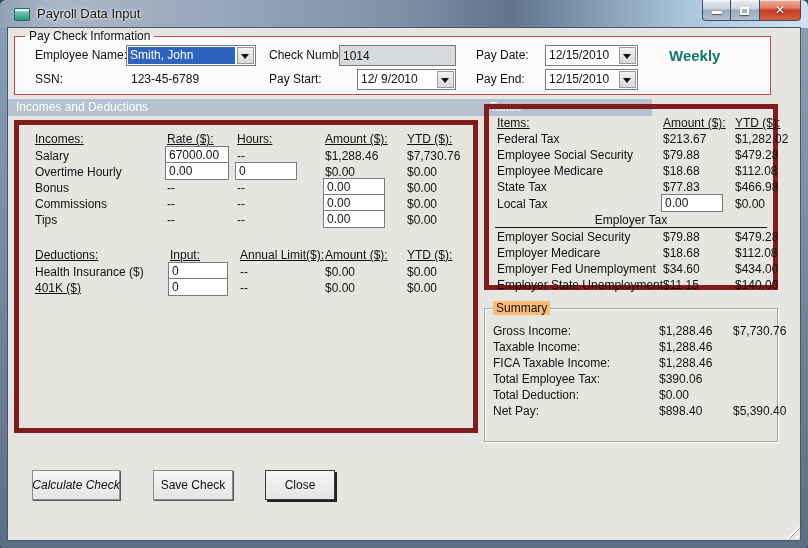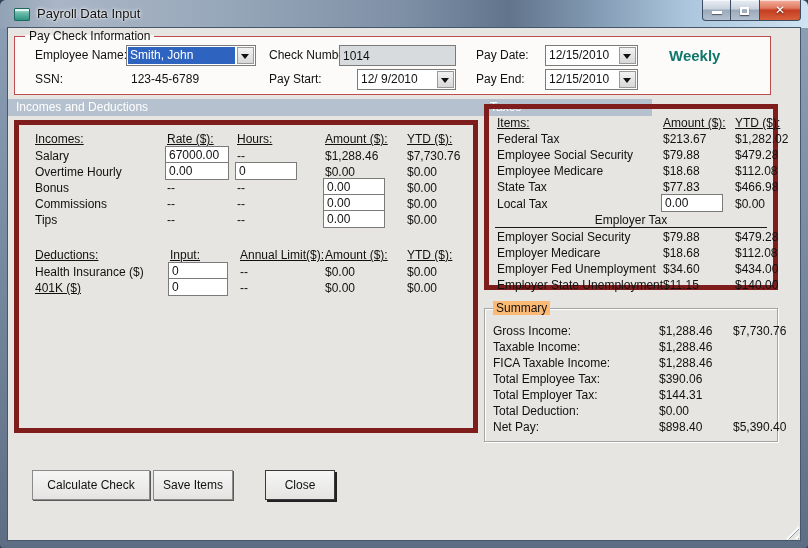--- a/index.html
+++ b/index.html
@@ -310,36 +310,31 @@
           <span>FICA Taxable Income:</span>
           <span>$1,288.46</span>
           <span></span>
         </div>
         <div class="row">
           <span>Total Employee Tax:</span>
           <span>$390.06</span>
           <span></span>
         </div>
         <div class="row">
-          <span>Total Employer Tax:</span>
-          <span>$144.31</span>
-          <span></span>
-        </div>
-        <div class="row">
           <span>Total Deduction:</span>
           <span>$0.00</span>
           <span></span>
         </div>
         <div class="row">
           <span>Net Pay:</span>
           <span>$898.40</span>
           <span>$5,390.40</span>
         </div>
       </div>
     </div>
 
-    <button class="dlg-btn" style="left:24px;top:442px;width:118px;">Calculate Check</button>
-    <button class="dlg-btn" style="left:145px;top:442px;width:80px;">Save Items</button>
+    <button class="dlg-btn" style="left:24px;top:442px;width:88px;font-style:italic;">Calculate Check</button>
+    <button class="dlg-btn" style="left:145px;top:442px;width:80px;">Save Check</button>
     <button class="dlg-btn default" style="left:257px;top:442px;width:70px;">Close</button>
 
     <div class="grip"></div>
   </div>
 </div>
 
 </body></html>

